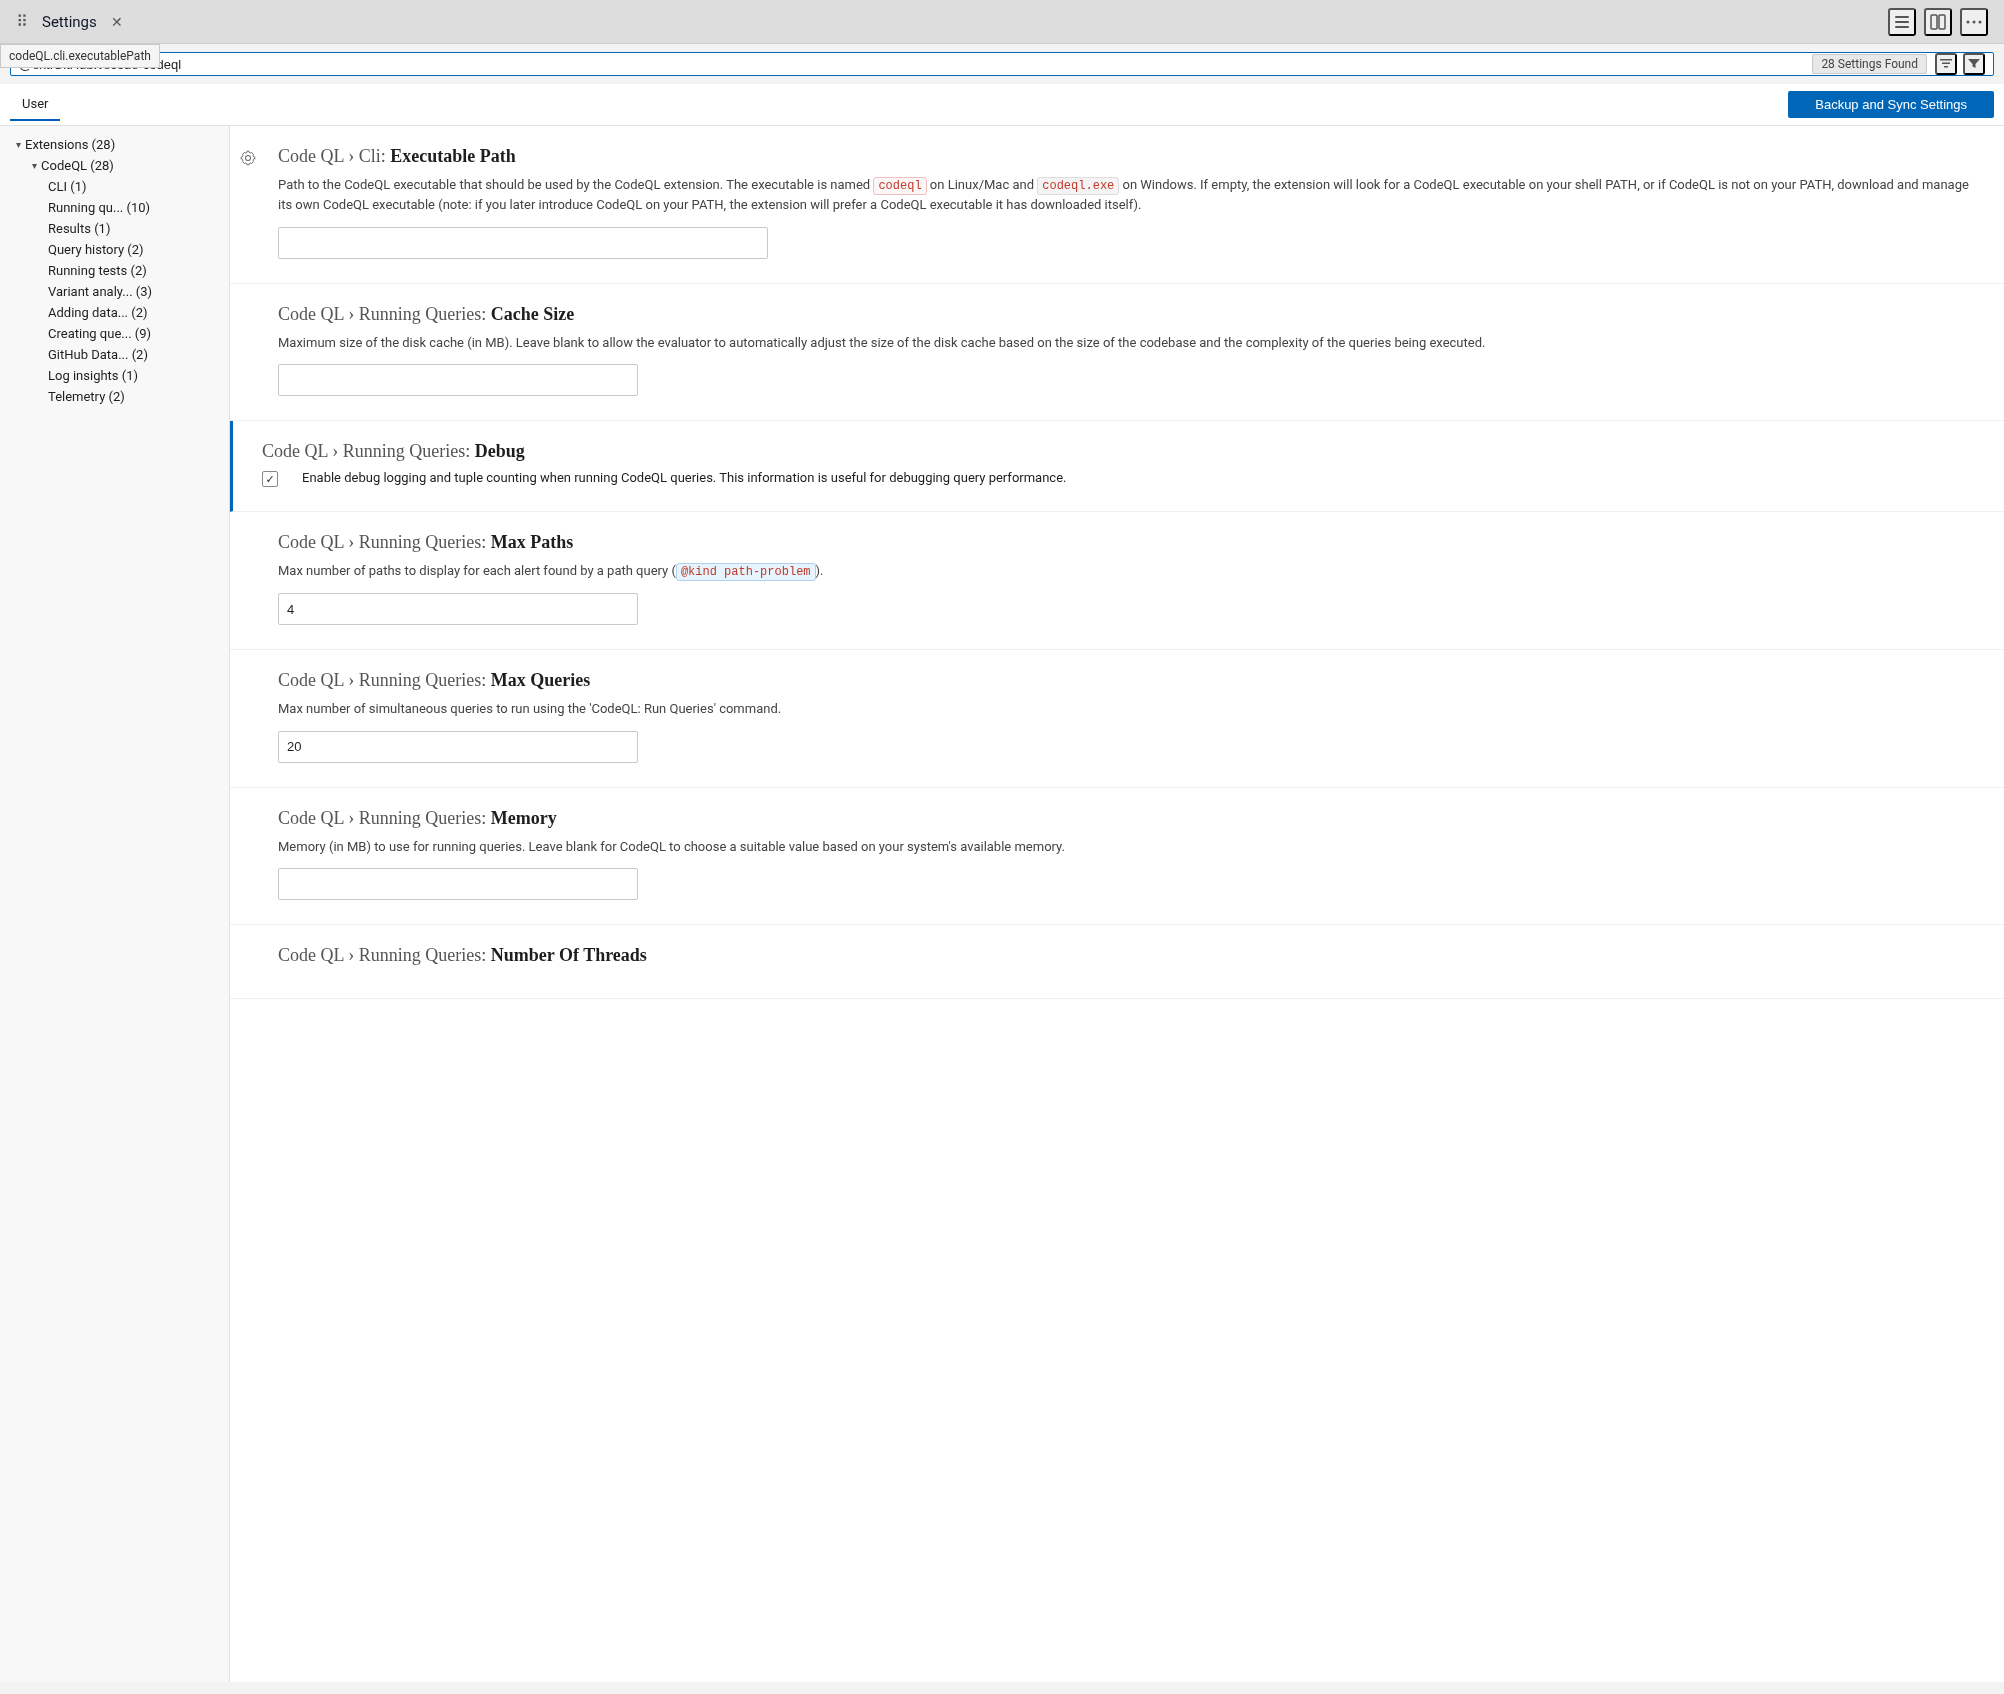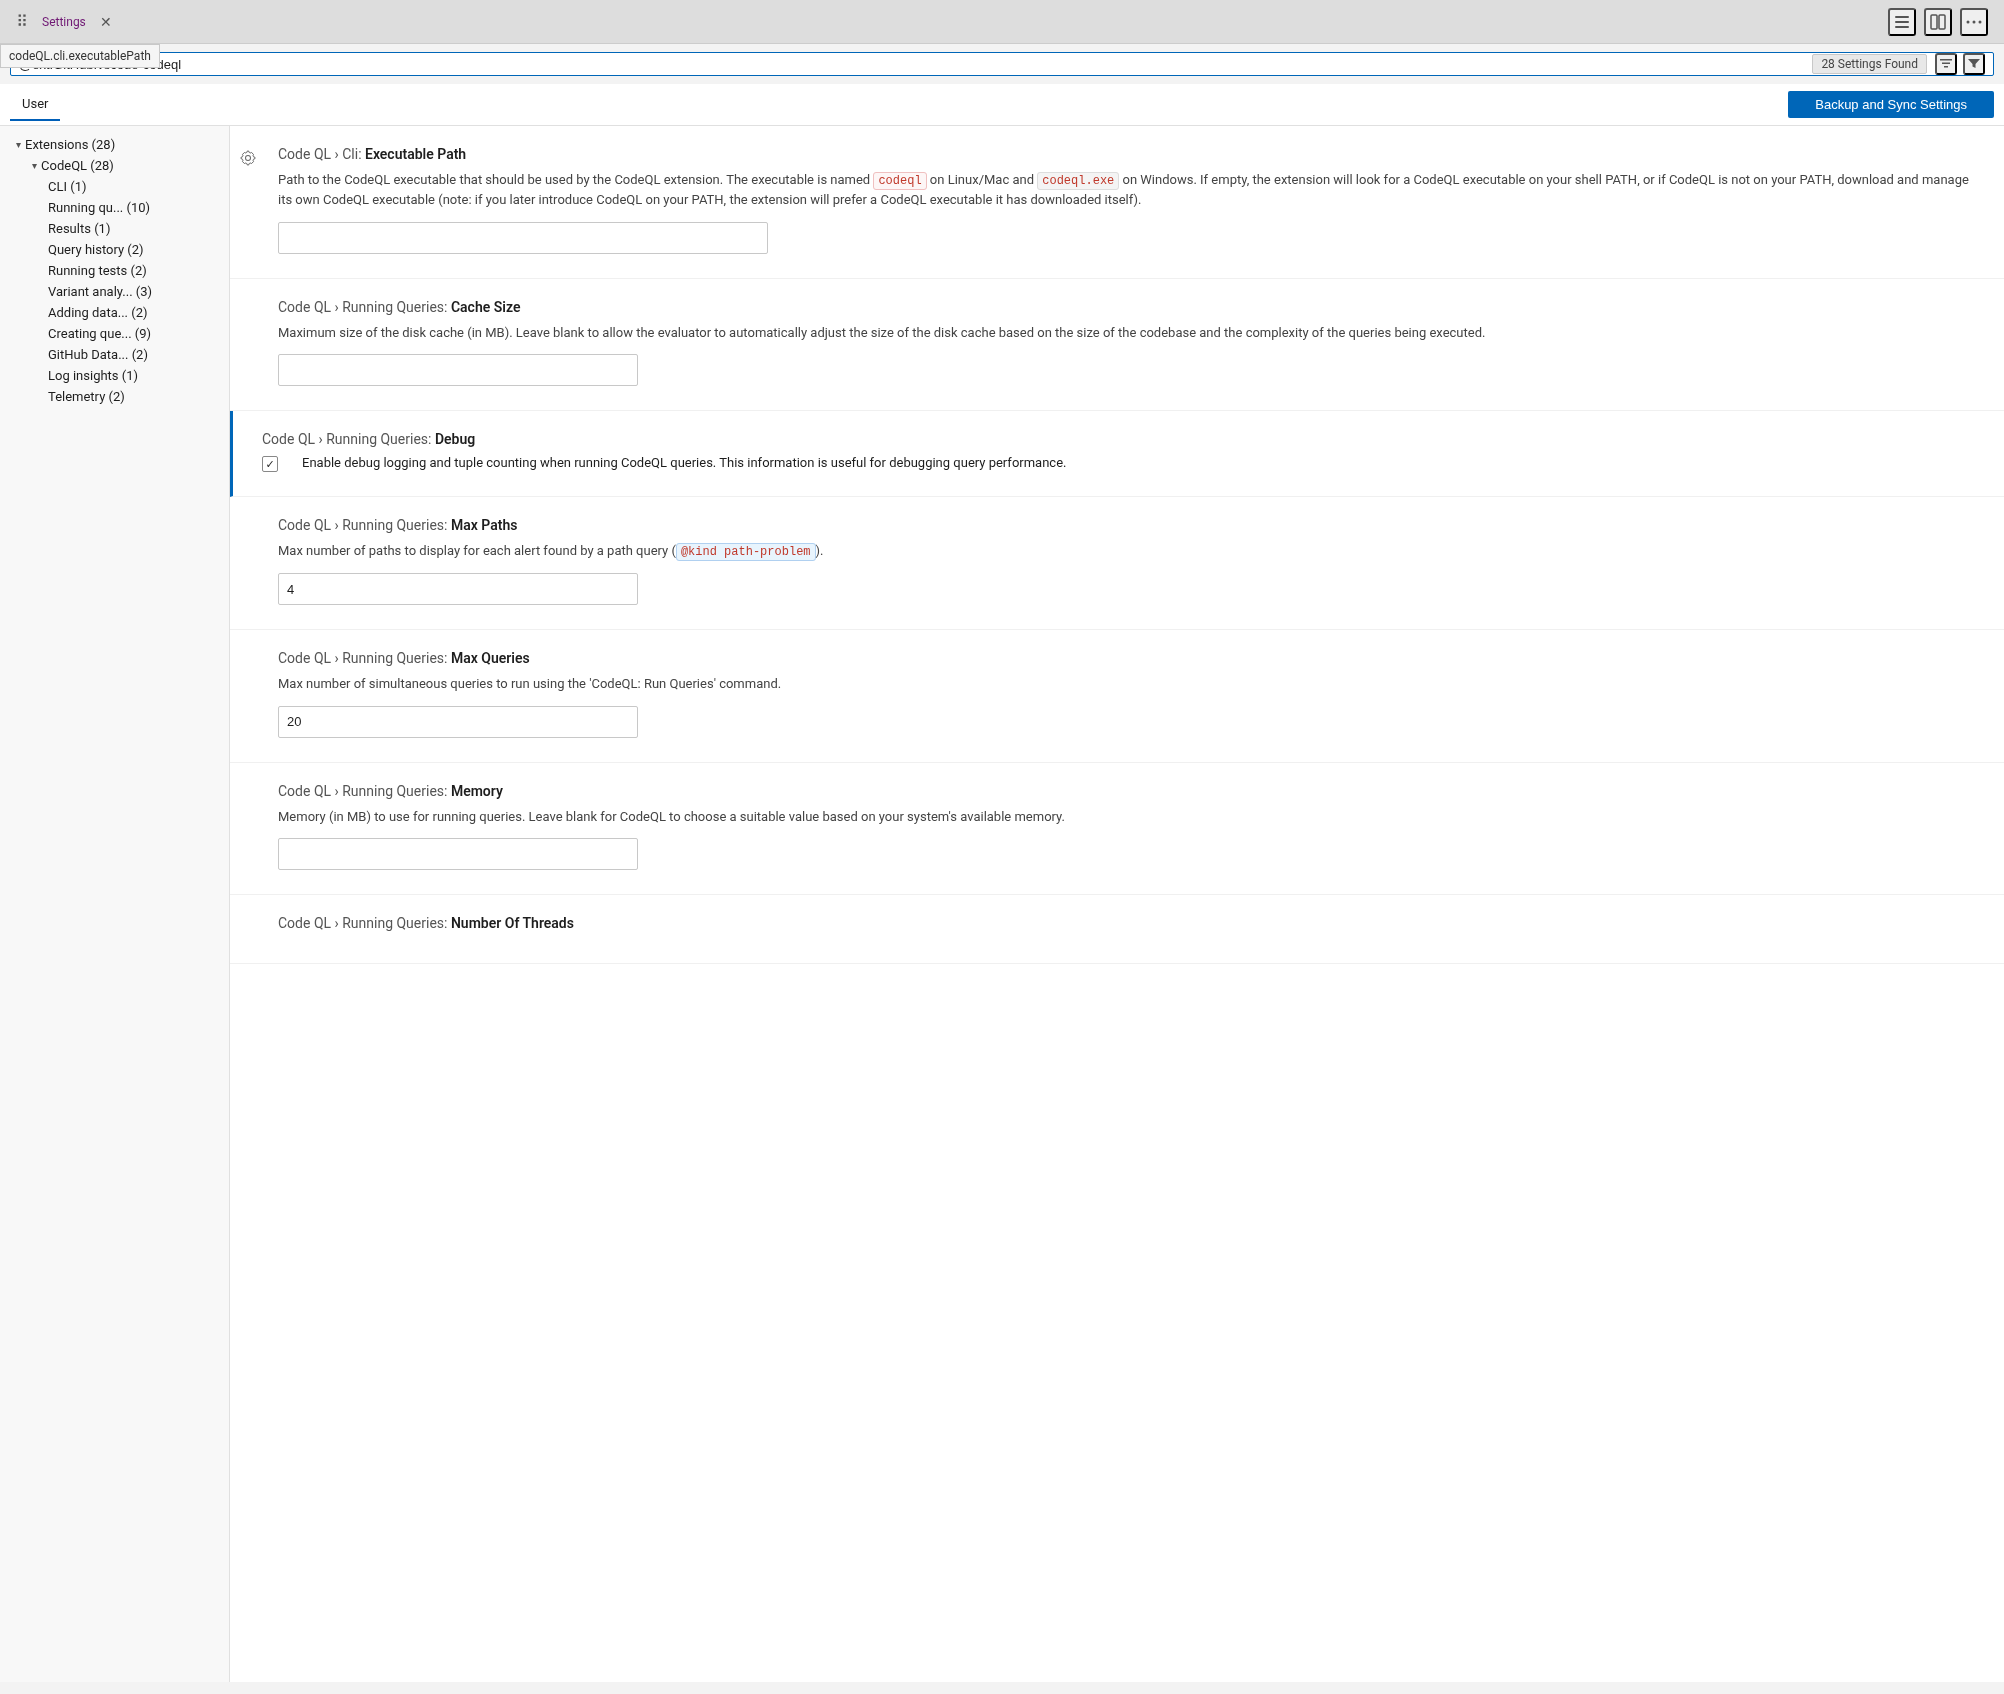--- a/index.html
+++ b/index.html
@@ -26,22 +26,22 @@
     .title-bar-icon {
       width: 20px;
       height: 20px;
       display: flex;
       align-items: center;
       justify-content: center;
       color: #555;
       font-size: 16px;
     }
     .title-bar-text {
-      font-size: 12px;
-      color: #701a75;
+      font-size: 15px;
+      color: #0f172a;
       text-align: center;
     }
     .title-bar-close {
       width: 20px;
       height: 20px;
       display: flex;
       align-items: center;
       justify-content: center;
       color: #555;
       font-size: 14px;
@@ -216,23 +216,24 @@
       top: 22px;
       width: 20px;
       height: 20px;
       display: flex;
       align-items: center;
       justify-content: center;
       color: #666;
       cursor: pointer;
     }
     .setting-title {
-      font-size: 14px;
+      font-size: 18px;
       color: #1e1e1e;
       margin-bottom: 8px;
+      font-family: Liberation Serif, serif;
     }
     .setting-title strong {
       font-weight: 600;
     }
     .setting-title span.prefix {
       color: #555;
       font-weight: 400;
     }
     .setting-desc {
       font-size: 13px;

